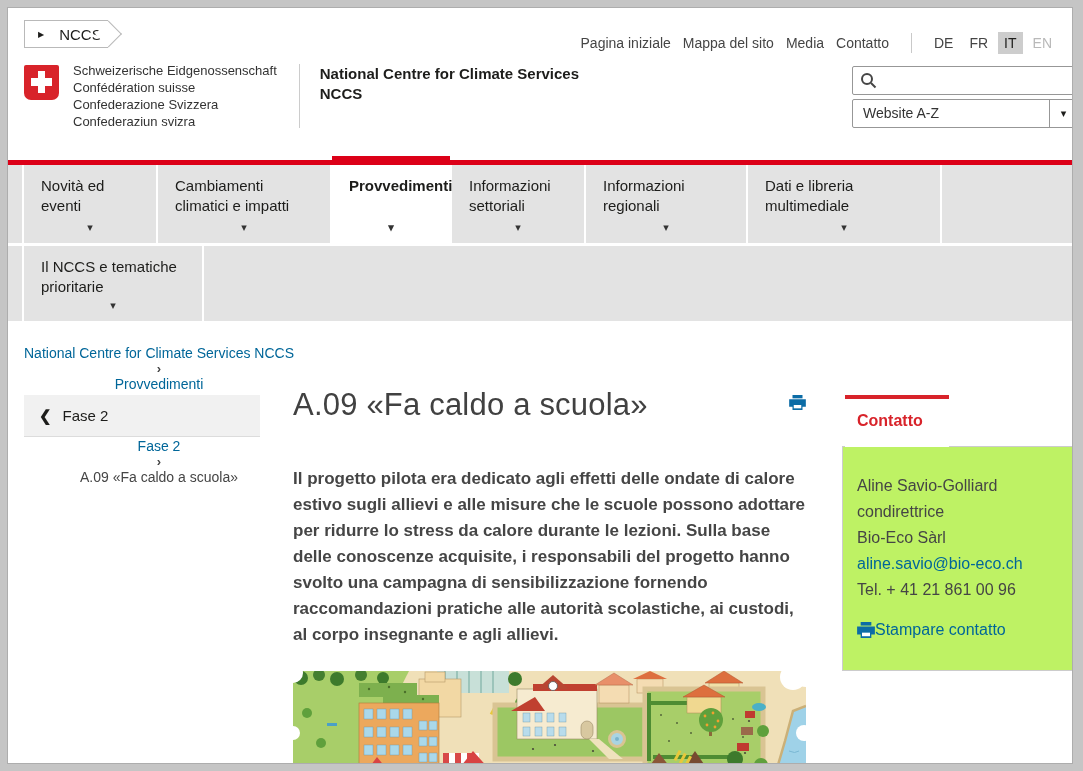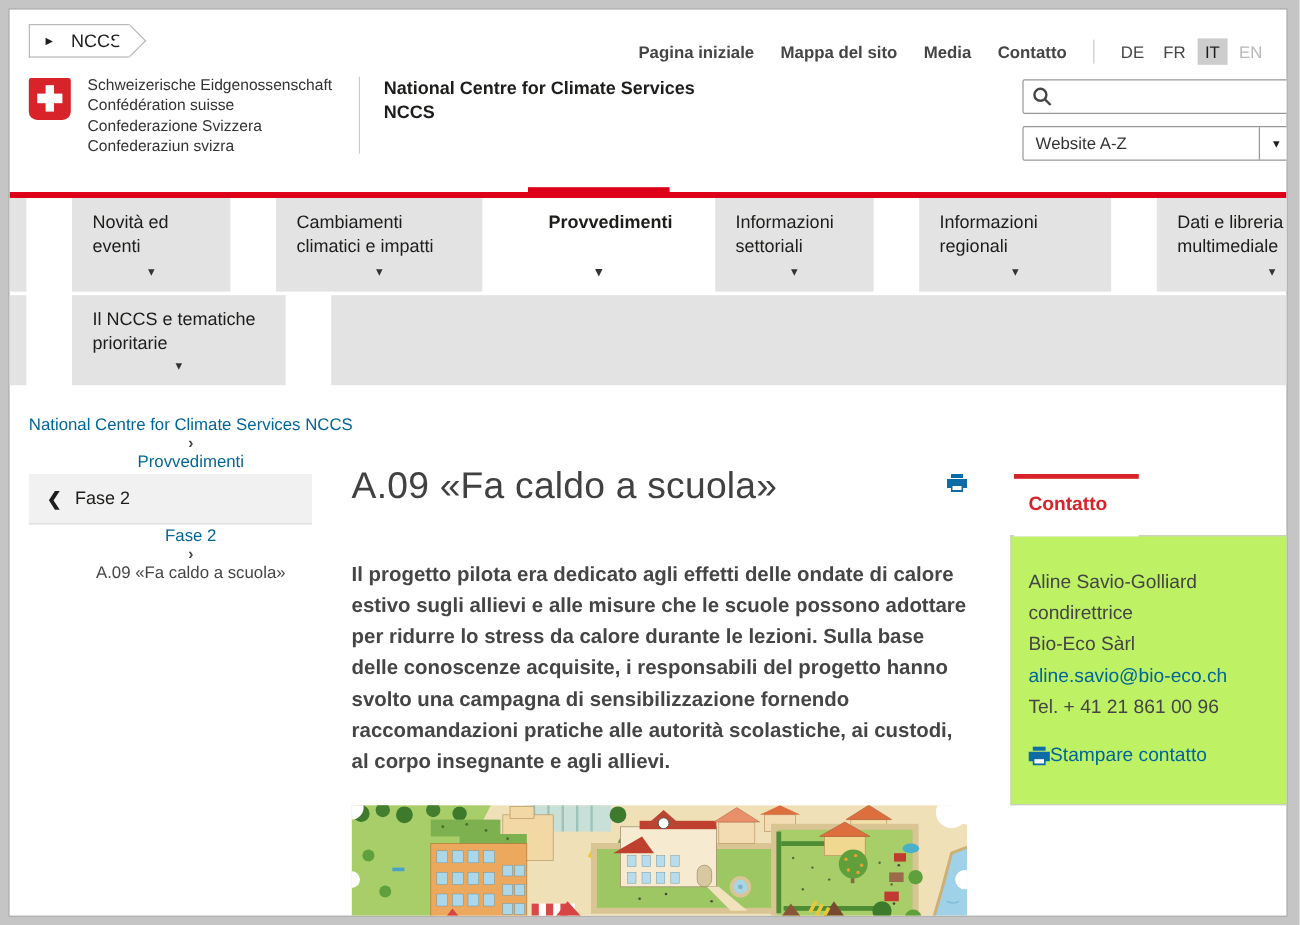--- a/index.html
+++ b/index.html
@@ -22,21 +22,21 @@
   .nccs-tab::after{
     content:"";position:absolute;right:-10px;top:50%;width:18px;height:18px;
     transform:translateY(-50%) rotate(45deg);
     border-top:1px solid #b9b9b9;border-right:1px solid #b9b9b9;background:#fff;
   }
   .caret-right{font-size:8px;color:#1d1d1b;}
   .top-links{
     position:absolute;right:14px;top:24px;display:flex;align-items:center;
     font-size:14px;color:#454545;white-space:nowrap;
   }
-  .top-links a{color:#454545;text-decoration:none;margin-left:22px;cursor:pointer;font-weight:bold;}
+  .top-links a{color:#454545;text-decoration:none;margin-left:12px;cursor:pointer;}
   .tl-divider{width:1px;height:20px;background:#c9c9c9;margin-left:22px;}
   .langs{display:flex;align-items:center;margin-left:12px;}
   .lang{padding:3px 6px;margin-left:4px;color:#454545;cursor:pointer;}
   .lang.active{background:#cdcdcd;color:#1d1d1b;}
   .lang.disabled{color:#b9b9b9;cursor:default;}
   
   .header{position:absolute;left:16px;top:54px;display:flex;align-items:flex-start;cursor:pointer;}
   .shield{width:35px;height:35px;background:#d8232a;border-radius:2px 2px 7px 7px;position:relative;flex:none;margin-top:3px;}
   .shield i{position:absolute;background:#fff;}
   .shield .v{left:14px;top:6px;width:7px;height:22px;}
@@ -46,29 +46,29 @@
   .site-title{font-size:15px;font-weight:bold;color:#1d1d1b;line-height:20px;width:290px;margin-top:2px;}
   
   .search-area{position:absolute;right:-6px;top:58px;width:226px;z-index:2;}
   .search-box{position:relative;height:27px;border:1px solid #979797;border-radius:2px;background:#fff;}
   .search-box svg{position:absolute;left:7px;top:5px;}
   .search-box input{
     position:absolute;left:28px;top:0;right:4px;height:25px;border:none;outline:none;
     font-size:14px;font-family:"Liberation Sans",sans-serif;background:transparent;
   }
   .az-select{
-    margin-top:10px;height:27px;border:1px solid #979797;border-radius:2px;background:#fff;
+    margin-top:4px;height:27px;border:1px solid #979797;border-radius:2px;background:#fff;
     display:flex;align-items:stretch;cursor:pointer;justify-content:flex-end;
   }
   .az-label{flex:1;font-size:14px;color:#333;padding:5px 0 0 10px;}
   .az-arrow{width:27px;border-left:1px solid #979797;display:flex;align-items:center;justify-content:center;font-size:11px;color:#1d1d1b;}
   
   .redline{position:absolute;left:0;top:152px;width:100%;height:5px;background:#dc0018;}
   .nav{position:absolute;left:0;top:157px;width:100%;}
-  .nav-row{display:flex;background:#fff;gap:36px;}
+  .nav-row{display:flex;background:#fff;}
   .nav-row.r1 .nav-item,.nav-row.r1 .nav-edge,.nav-row.r1 .nav-filler{height:78px;}
   .nav-row.r2{margin-top:3px;}
   .nav-row.r2 .nav-item,.nav-row.r2 .nav-edge,.nav-row.r2 .nav-filler{height:75px;}
   .nav-edge{width:14px;background:#e3e3e3;margin-right:2px;flex:none;}
   .nav-item{
     background:#e3e3e3;box-sizing:border-box;margin-right:2px;flex:none;
     padding:11px 16px 0 17px;font-size:15px;line-height:20px;color:#1d1d1b;
     position:relative;cursor:pointer;
   }
   .nav-item .chev{position:absolute;bottom:6px;left:50%;transform:translateX(-50%);font-size:11px;color:#333;}

